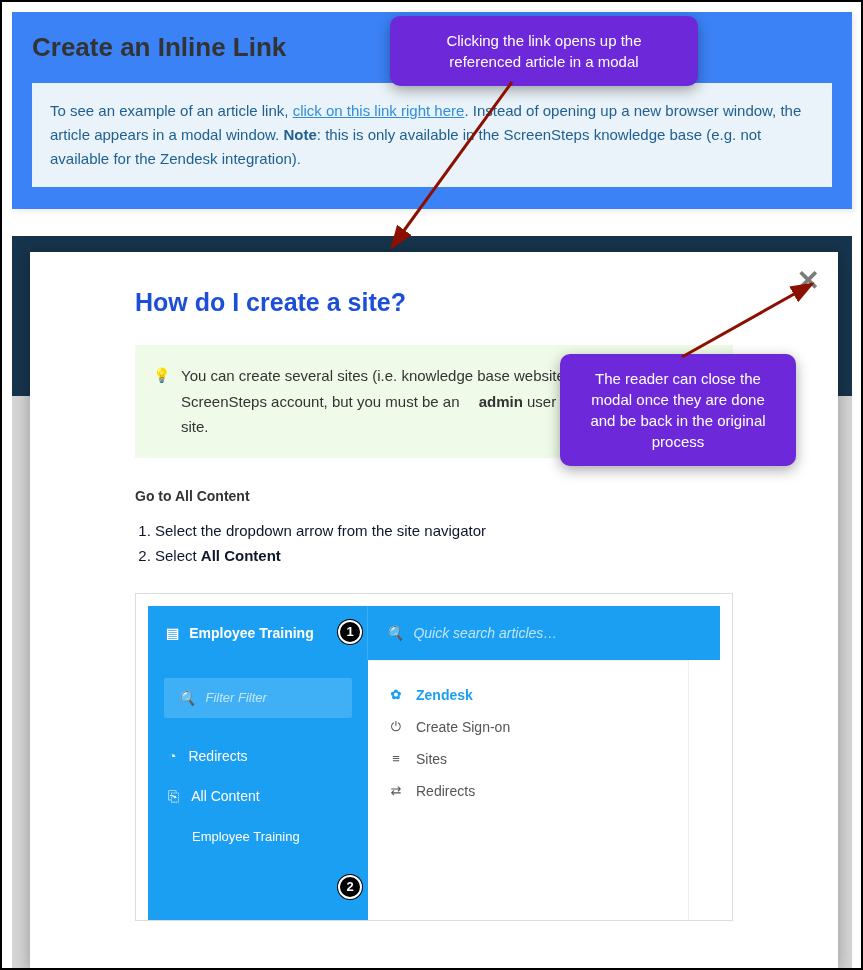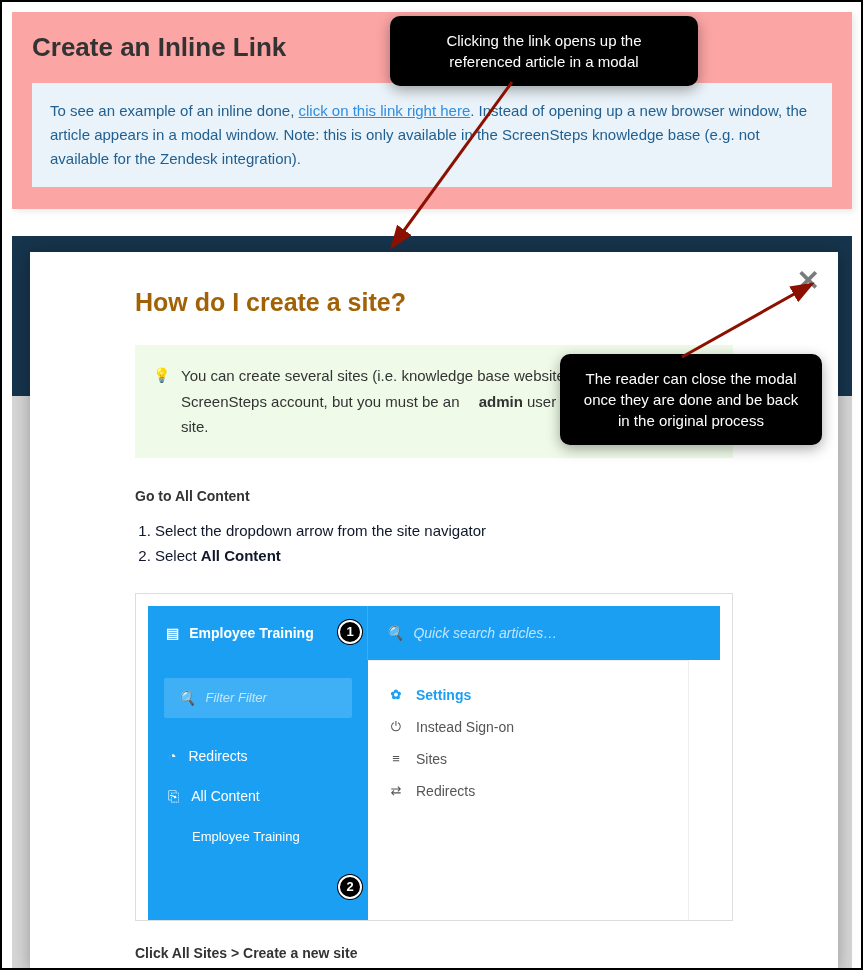--- a/index.html
+++ b/index.html
@@ -11,42 +11,42 @@
     position: relative;
     overflow: hidden;
     border: 2px solid #000;
   }
   
   .top-card {
     position: absolute;
     top: 10px;
     left: 10px;
     width: 840px;
-    background: #fca5a5;
+    background: #3b82f6;
     padding: 20px 20px 22px 20px;
     box-shadow: 3px 3px 6px rgba(0,0,0,0.08);
   }
   .top-card h1 {
     font-size: 26px;
     font-weight: bold;
     color: #333;
     margin-bottom: 20px;
   }
   .info-box {
     background: #eaf3f9;
     padding: 16px 18px;
     color: #1f5f91;
     font-size: 15px;
     line-height: 1.6;
   }
   .info-box a {
     color: #2e8de0;
     text-decoration: underline;
   }
-  .info-box strong { font-weight: normal; }
+  .info-box strong { font-weight: bold; }
 
   
   .navy-band {
     position: absolute;
     top: 234px;
     left: 10px;
     width: 840px;
     height: 160px;
     background: #16344c;
   }
@@ -77,21 +77,21 @@
     right: 18px;
     font-size: 28px;
     font-weight: bold;
     color: #7b7b7b;
     cursor: pointer;
   }
   .modal-inner { padding: 36px 105px 0 105px; }
   .modal-inner h2 {
     font-size: 25px;
     font-weight: bold;
-    color: #a16207;
+    color: #1d4ed8;
     margin-bottom: 28px;
   }
   .tip-box {
     background: #effbe8;
     padding: 18px 22px 18px 22px;
     margin-bottom: 30px;
     position: relative;
     line-height: 1.7;
     color: #333;
     font-size: 15px;
@@ -226,44 +226,44 @@
     box-shadow: 0 0 0 1px #000;
   }
   .badge1 { top: 14px; left: 190px; }
   .badge2 { top: 215px; left: 190px; }
 
   .section-h.bottom { margin-top: 0; }
 
   
   .callout {
     position: absolute;
-    background: #000000;
+    background: #6d28d9;
     color: #fff;
     border-radius: 10px;
     padding: 14px 20px;
     font-size: 15px;
     text-align: center;
     line-height: 1.4;
     box-shadow: 0 4px 14px rgba(0,0,0,0.35);
   }
   .callout1 { top: 14px; left: 388px; width: 308px; }
-  .callout2 { top: 352px; left: 558px; width: 262px; }
+  .callout2 { top: 352px; left: 558px; width: 236px; }
 
   
   svg.arrow { position: absolute; pointer-events: none; }
 
   .icon-sm { font-size: 14px; }
 </style>
 </head>
 <body>
 
 <div class="top-card">
   <h1>Create an Inline Link</h1>
   <div class="info-box">
-    <span>To see an example of an inline done, </span><a href="#">click on this link right here</a><span>. Instead of opening up a new browser window, the article appears in a modal window. </span><strong>Note</strong><span>: this is only available in the ScreenSteps knowledge base (e.g. not available for the Zendesk integration).</span>
+    <span>To see an example of an article link, </span><a href="#">click on this link right here</a><span>. Instead of opening up a new browser window, the article appears in a modal window. </span><strong>Note</strong><span>: this is only available in the ScreenSteps knowledge base (e.g. not available for the Zendesk integration).</span>
   </div>
 </div>
 
 <div class="navy-band"></div>
 <div class="grey-band"></div>
 
 <div class="modal">
   <div class="close-x">✕</div>
   <div class="modal-inner">
     <h2>How do I create a site?</h2>
@@ -310,40 +310,39 @@
             <span>All Content</span>
           </div>
           <div class="side-item sub">
             <span>Employee Training</span>
           </div>
           <div class="badge badge2">2</div>
         </div>
         <div class="right-panel">
           <div class="panel-item primary">
             <span class="picon">✿</span>
-            <span>Settings</span>
+            <span>Zendesk</span>
           </div>
           <div class="panel-item">
             <span class="picon">⏻</span>
-            <span>Instead Sign-on</span>
+            <span>Create Sign-on</span>
           </div>
           <div class="panel-item">
             <span class="picon">≡</span>
             <span>Sites</span>
           </div>
           <div class="panel-item">
             <span class="picon">⇄</span>
             <span>Redirects</span>
           </div>
         </div>
         <div class="right-side-cut"></div>
       </div>
     </div>
 
-    <div class="section-h bottom">Click All Sites &gt; Create a new site</div>
   </div>
 </div>
 
 <div class="callout callout1">Clicking the link opens up the referenced article in a modal</div>
 <div class="callout callout2">The reader can close the modal once they are done and be back in the original process</div>
 
 <svg class="arrow" style="top:70px; left:370px;" width="170" height="190">
   <defs>
     <marker id="ah1" markerWidth="10" markerHeight="10" refX="7" refY="3" orient="auto">
       <path d="M0,0 L8,3 L0,6 Z" fill="#8c1000"></path>

